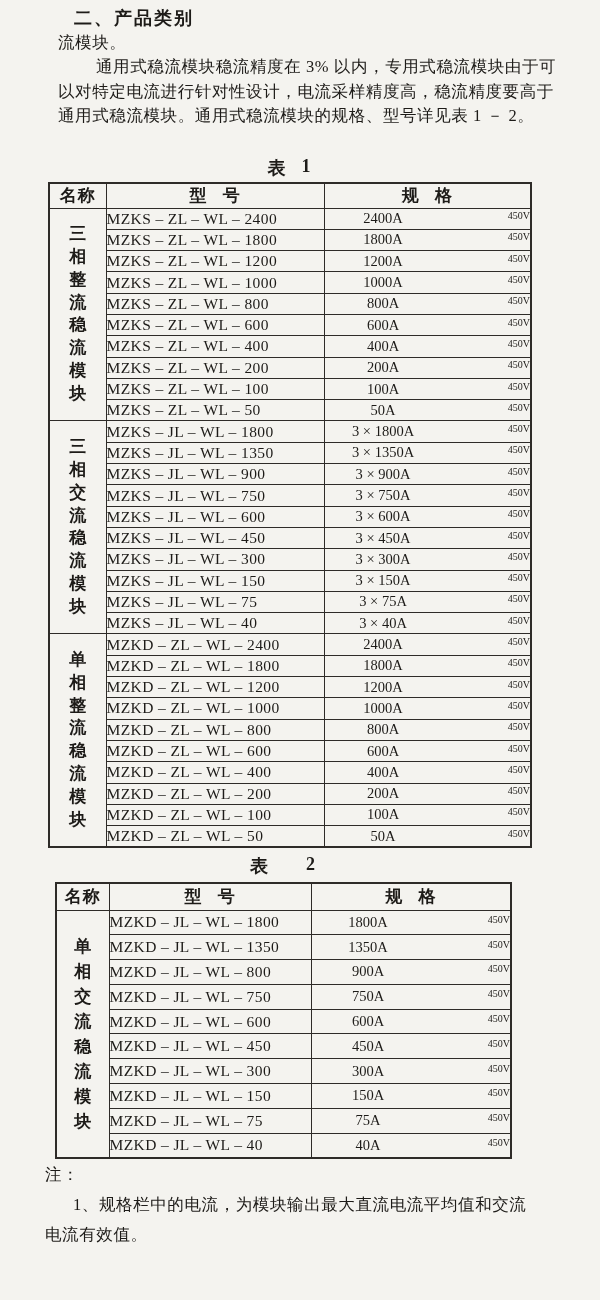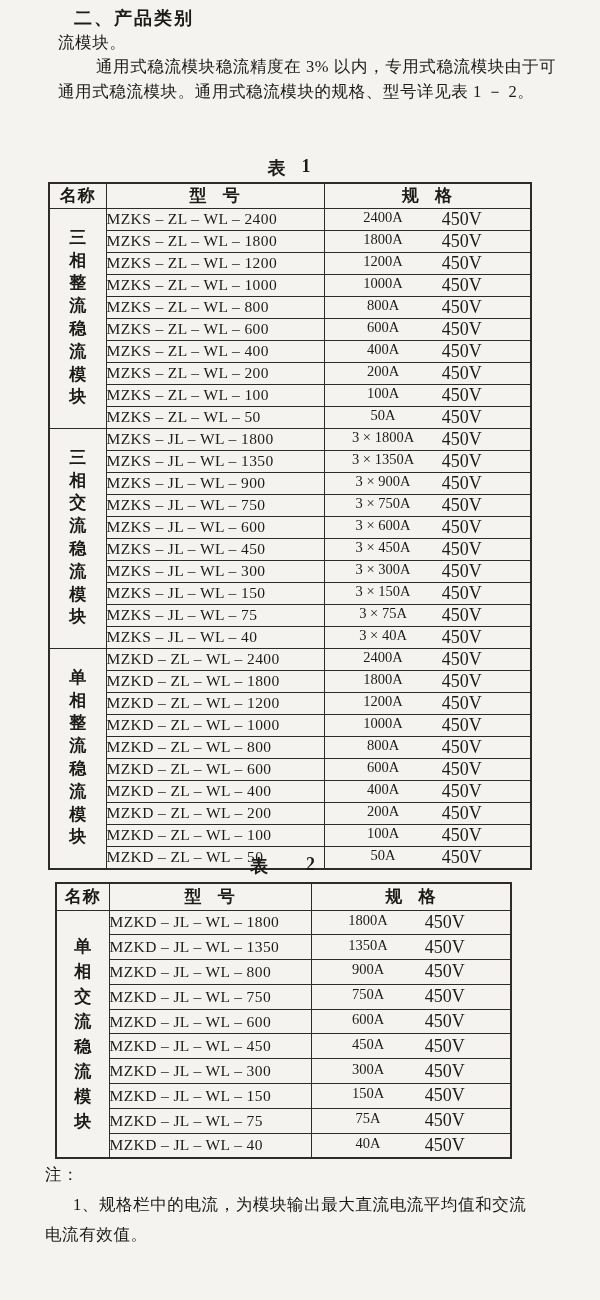--- a/index.html
+++ b/index.html
@@ -46,21 +46,21 @@
   th.colhead{
     font-size:17px;font-weight:600;text-align:center;
     word-spacing:10px;letter-spacing:1px;
   }
   td.model-cell{
     font-size:15.5px;padding-left:9px;letter-spacing:0.4px;
     white-space:nowrap;font-weight:500;
   }
   td.spec-cell .specwrap{display:flex;width:100%;}
   td.spec-cell .amp{width:57%;text-align:center;font-size:14.5px;font-weight:500;white-space:nowrap;}
-  td.spec-cell .volt{width:43%;text-align:left;font-size:18px;font-weight:500;white-space:nowrap;}
+  td.spec-cell .volt{width:43%;text-align:right;font-size:10px;font-weight:500;white-space:nowrap;}
   td.name-cell{vertical-align:middle;}
   .vname{display:flex;flex-direction:column;align-items:center;}
   .vchar{font-size:17px;font-weight:600;}
   .t1 .vchar{line-height:22.8px;}
   .t2 .vchar{line-height:25px;}
   
   .notes{position:absolute;left:45px;top:1160px;width:530px;}
   .notes .nline{
     font-size:16.5px;line-height:30px;letter-spacing:0.6px;
     white-space:nowrap;font-weight:500;
@@ -70,20 +70,21 @@
 </head>
 <body>
 
 <div class="page">
 
   <div class="heading">二、产品类别</div>
 
   <div class="paras">
       <div class="line">流模块。</div>
       <div class="line first">通用式稳流模块稳流精度在 3% 以内，专用式稳流模块由于可</div>
+      <div class="line">以对特定电流进行针对性设计，电流采样精度高，稳流精度要高于</div>
       <div class="line">通用式稳流模块。通用式稳流模块的规格、型号详见表 1 － 2。</div>
     </div>
 
   <div class="caption cap1">
     <span>表</span>
     <span>1</span>
   </div>
 
   <table class="spec t1">
       <colgroup>

